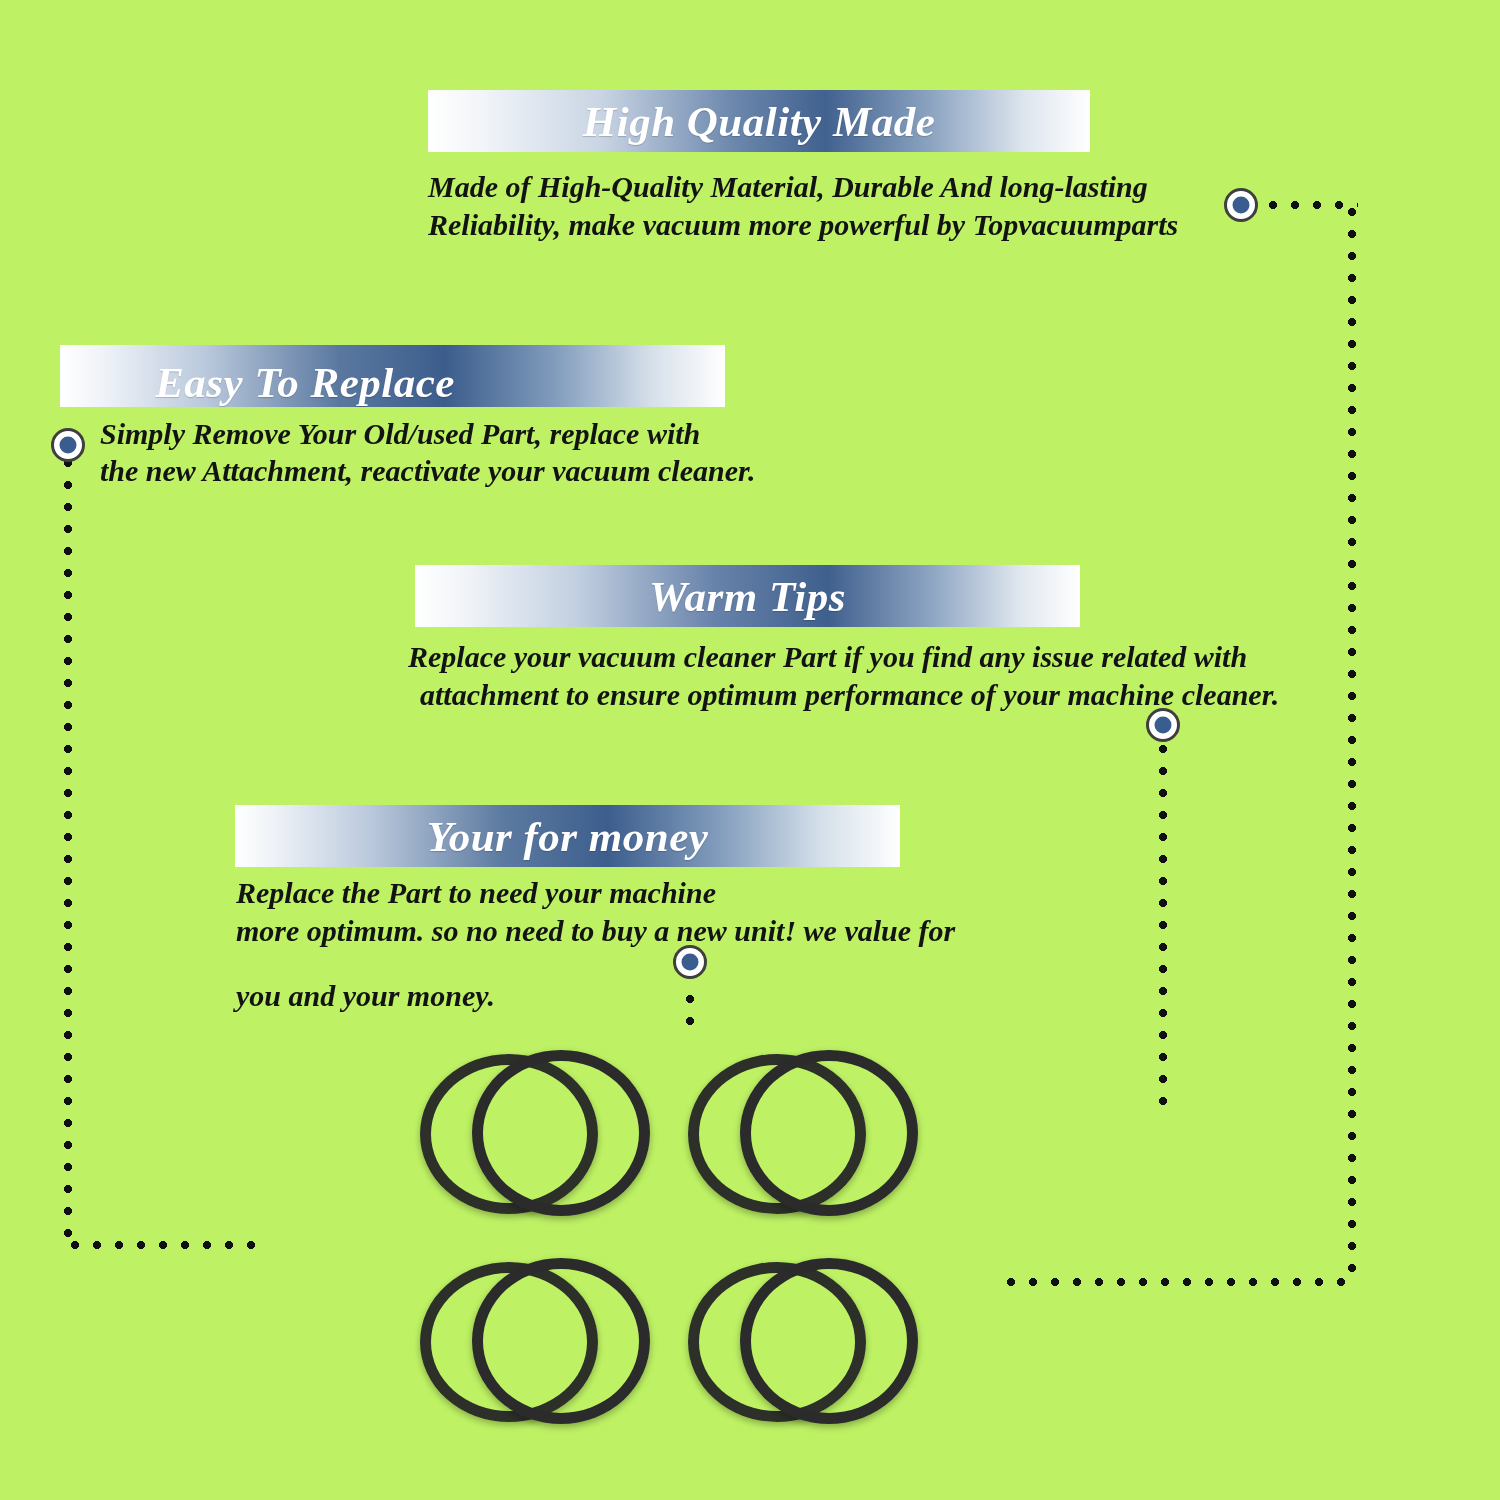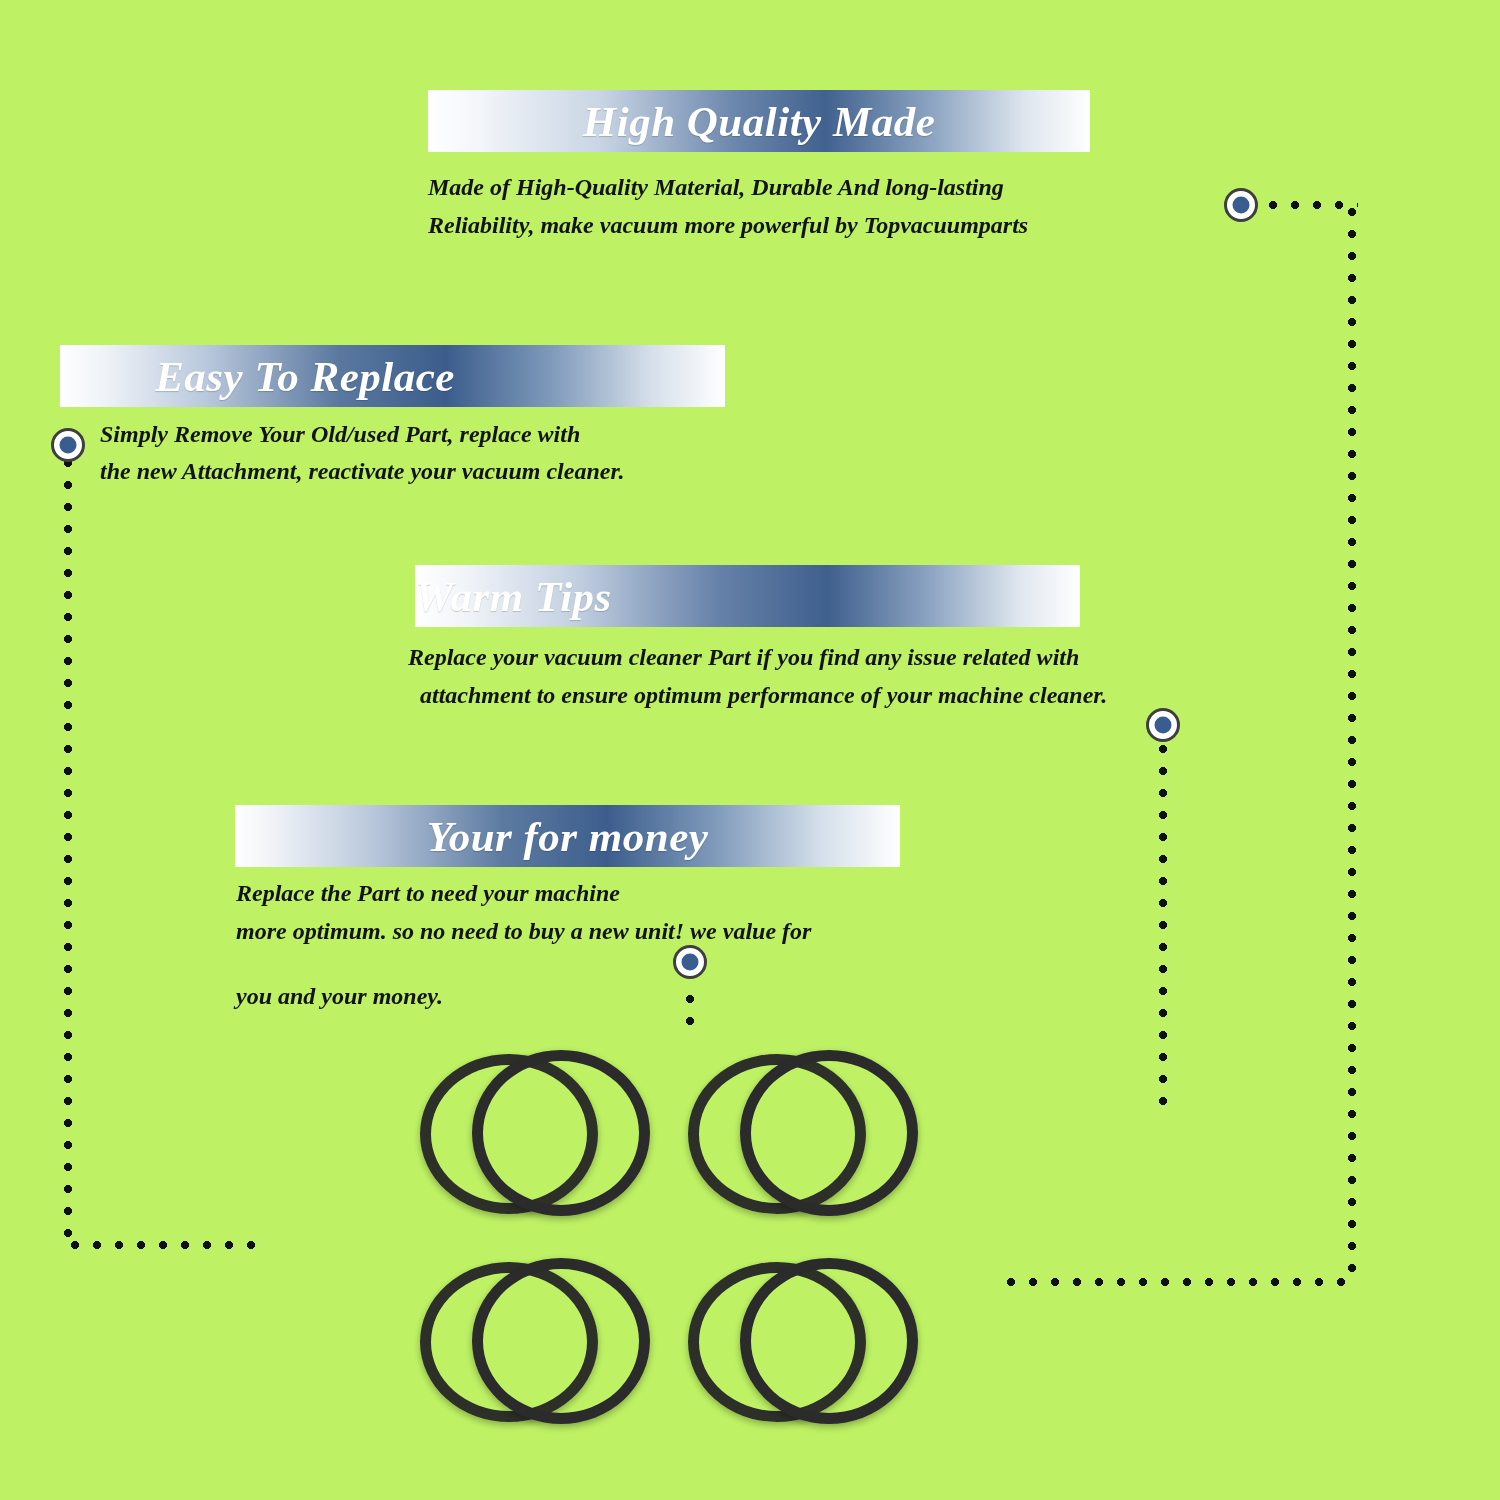--- a/index.html
+++ b/index.html
@@ -41,38 +41,39 @@
 
   .band.g1 {
     background: linear-gradient(to right,
       #ffffff 0%, #f2f5f9 8%, #c9d5e4 26%, #6d88ad 46%,
       #41618f 60%, #8ca4c1 76%, #dde5ee 90%, #ffffff 100%);
   }
   .band.g2 {
     background: linear-gradient(to right,
       #ffffff 0%, #eef2f7 7%, #b9c8dc 22%, #5a789f 42%,
       #3c5d8c 58%, #7f9abb 74%, #d6e0ea 89%, #ffffff 100%);
+    align-items: flex-end;
   }
   .band.g3 {
     background: linear-gradient(to right,
       #ffffff 0%, #f0f3f8 8%, #c3d0e1 24%, #6883aa 45%,
       #3f5f8d 62%, #90a7c4 78%, #e0e7ef 91%, #ffffff 100%);
   }
   .band.g4 {
     background: linear-gradient(to right,
       #ffffff 0%, #eef2f7 6%, #bccadd 20%, #5d7ba1 40%,
       #3d5e8d 56%, #7e99ba 72%, #d4dfea 88%, #ffffff 100%);
   }
 
   .body-text {
     position: absolute;
     font-style: italic;
     font-weight: bold;
     color: #131313;
-    font-size: 24px;
+    font-size: 30px;
     line-height: 38px;
     white-space: nowrap;
   }
 
   
   .node {
     position: absolute;
     width: 34px;
     height: 34px;
     border-radius: 50%;
@@ -140,21 +141,21 @@
   <div class="feature">
     <div class="band g2" style="left:60px; top:345px; width:665px;">
       <div class="band-title" style="text-align:center; padding-right:175px;">Easy To Replace</div>
     </div>
     <div class="body-text" style="left:100px; top:415px;">Simply Remove Your Old/used Part, replace with</div>
     <div class="body-text" style="left:100px; top:452px;font-style:italic;">the new Attachment, reactivate your vacuum cleaner.</div>
   </div>
 
   <div class="feature">
     <div class="band g3" style="left:415px; top:565px; width:665px;">
-      <div class="band-title" style="text-align:left;">Warm Tips</div>
+      <div class="band-title" style="text-align:center;">Warm Tips</div>
     </div>
     <div class="body-text" style="left:408px; top:638px;font-family:Liberation Serif, serif;">Replace your vacuum cleaner Part if you find any issue related with</div>
     <div class="body-text" style="left:420px; top:676px;">attachment to ensure optimum performance of your machine cleaner.</div>
   </div>
 
   <div class="feature">
     <div class="band g4" style="left:235px; top:805px; width:665px;">
       <div class="band-title" style="text-align:center;">Your for money</div>
     </div>
     <div class="body-text" style="left:236px; top:874px;">Replace the Part to need your machine</div>

